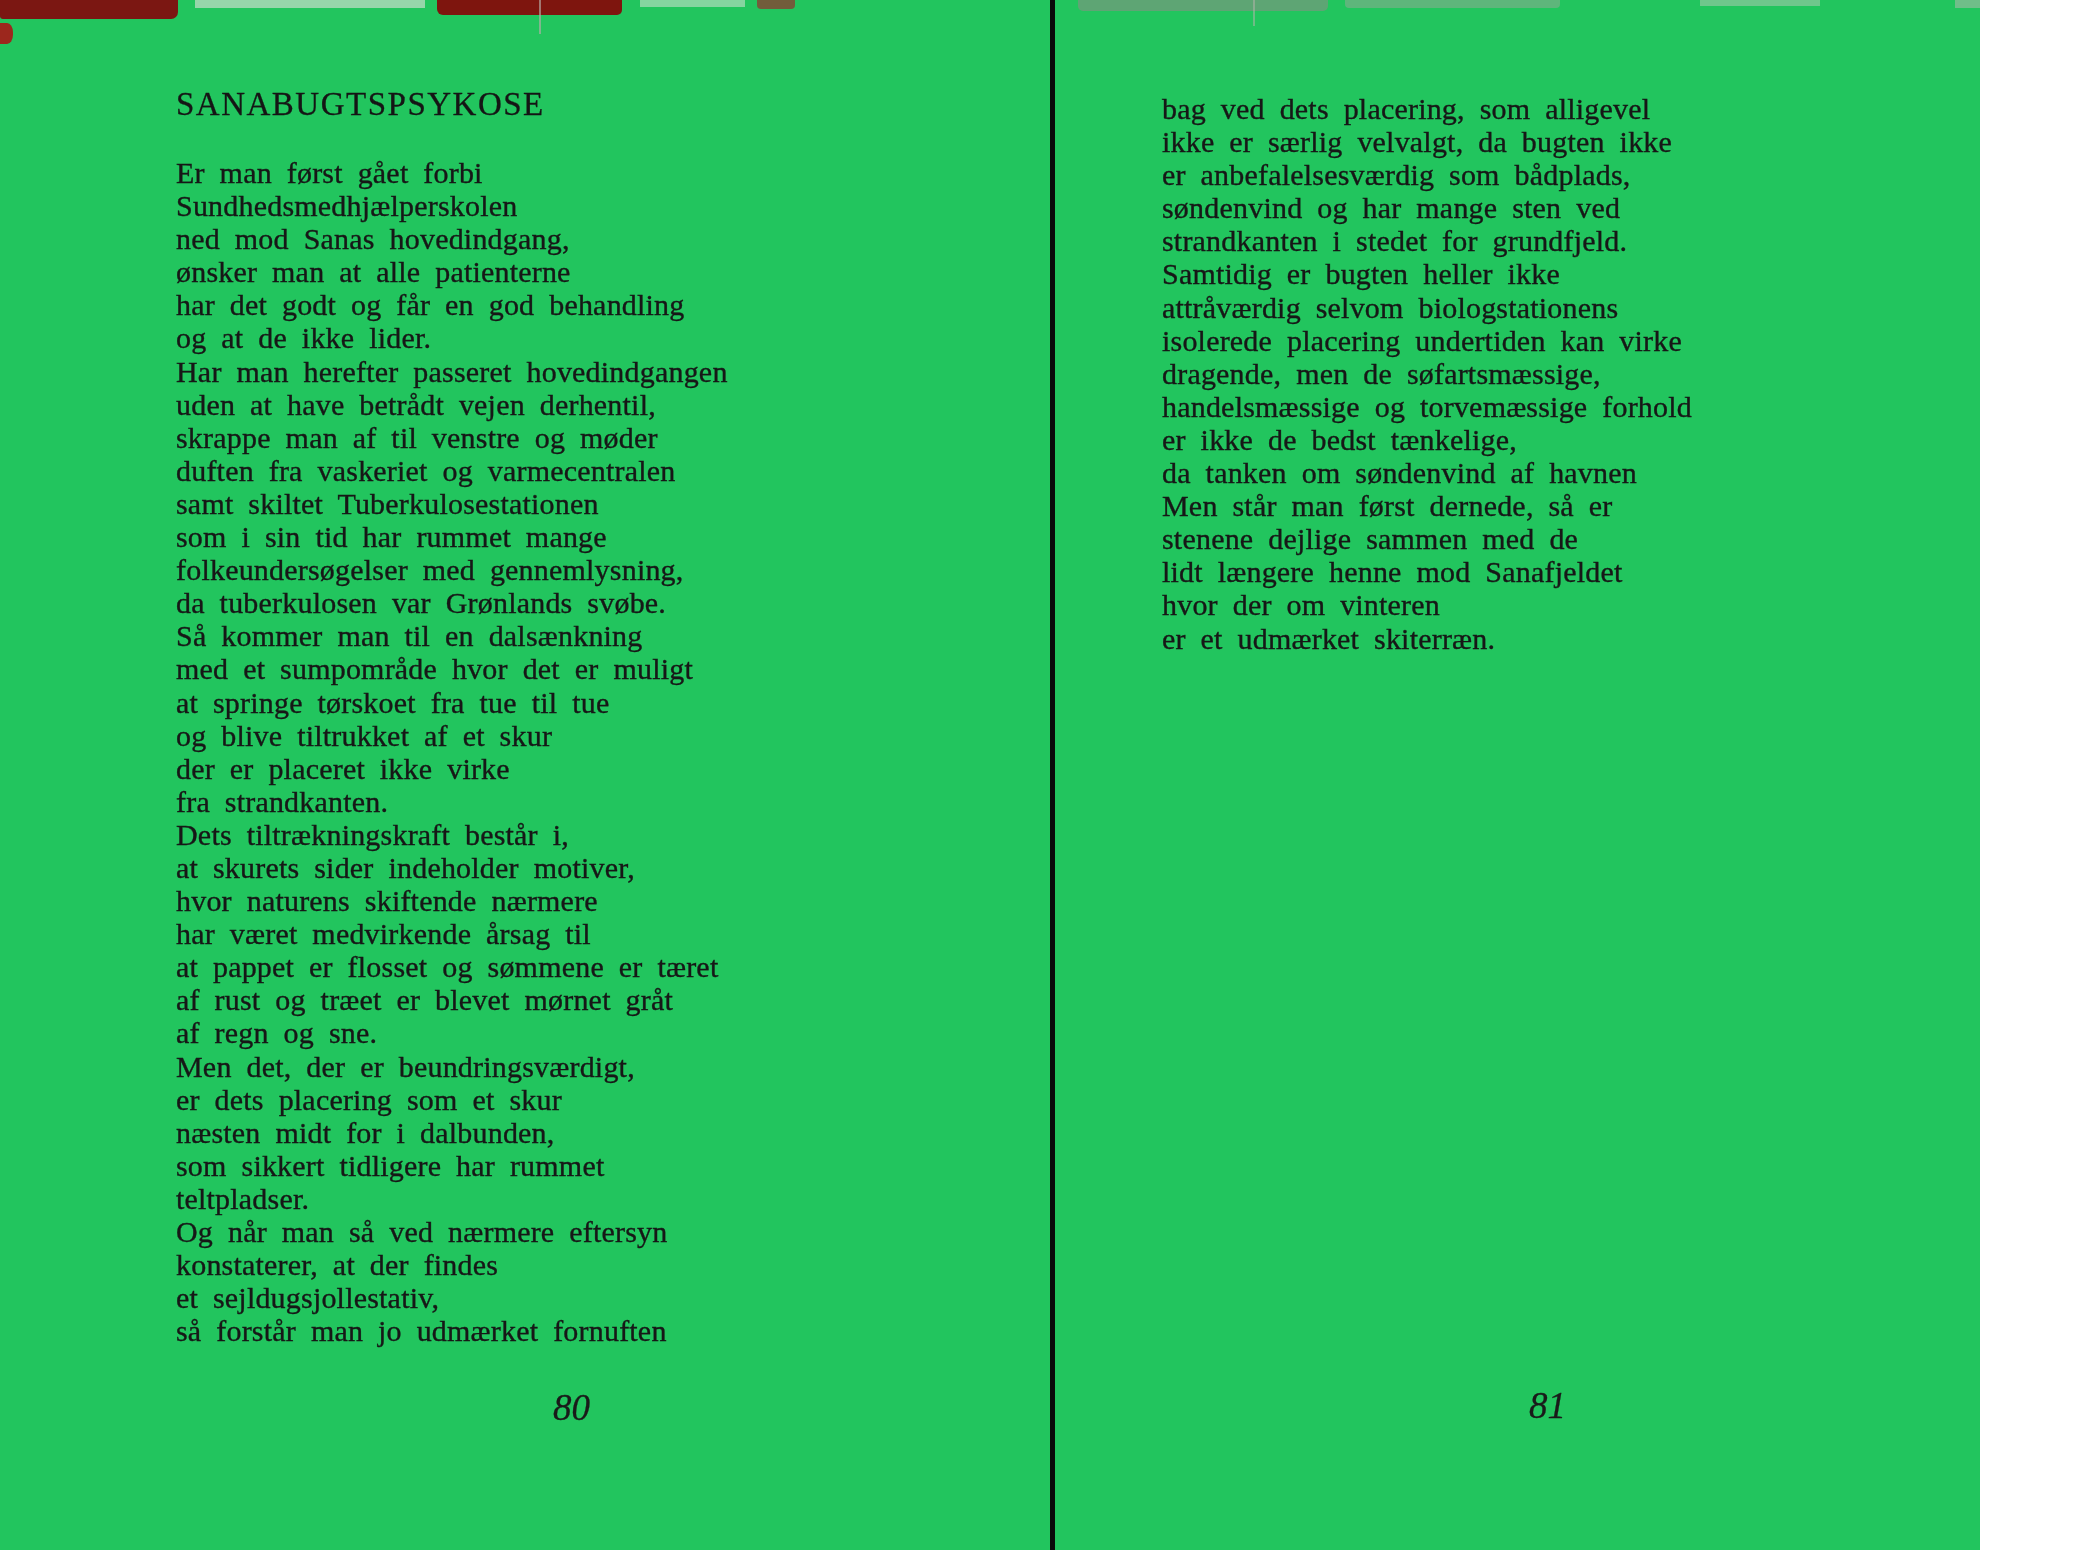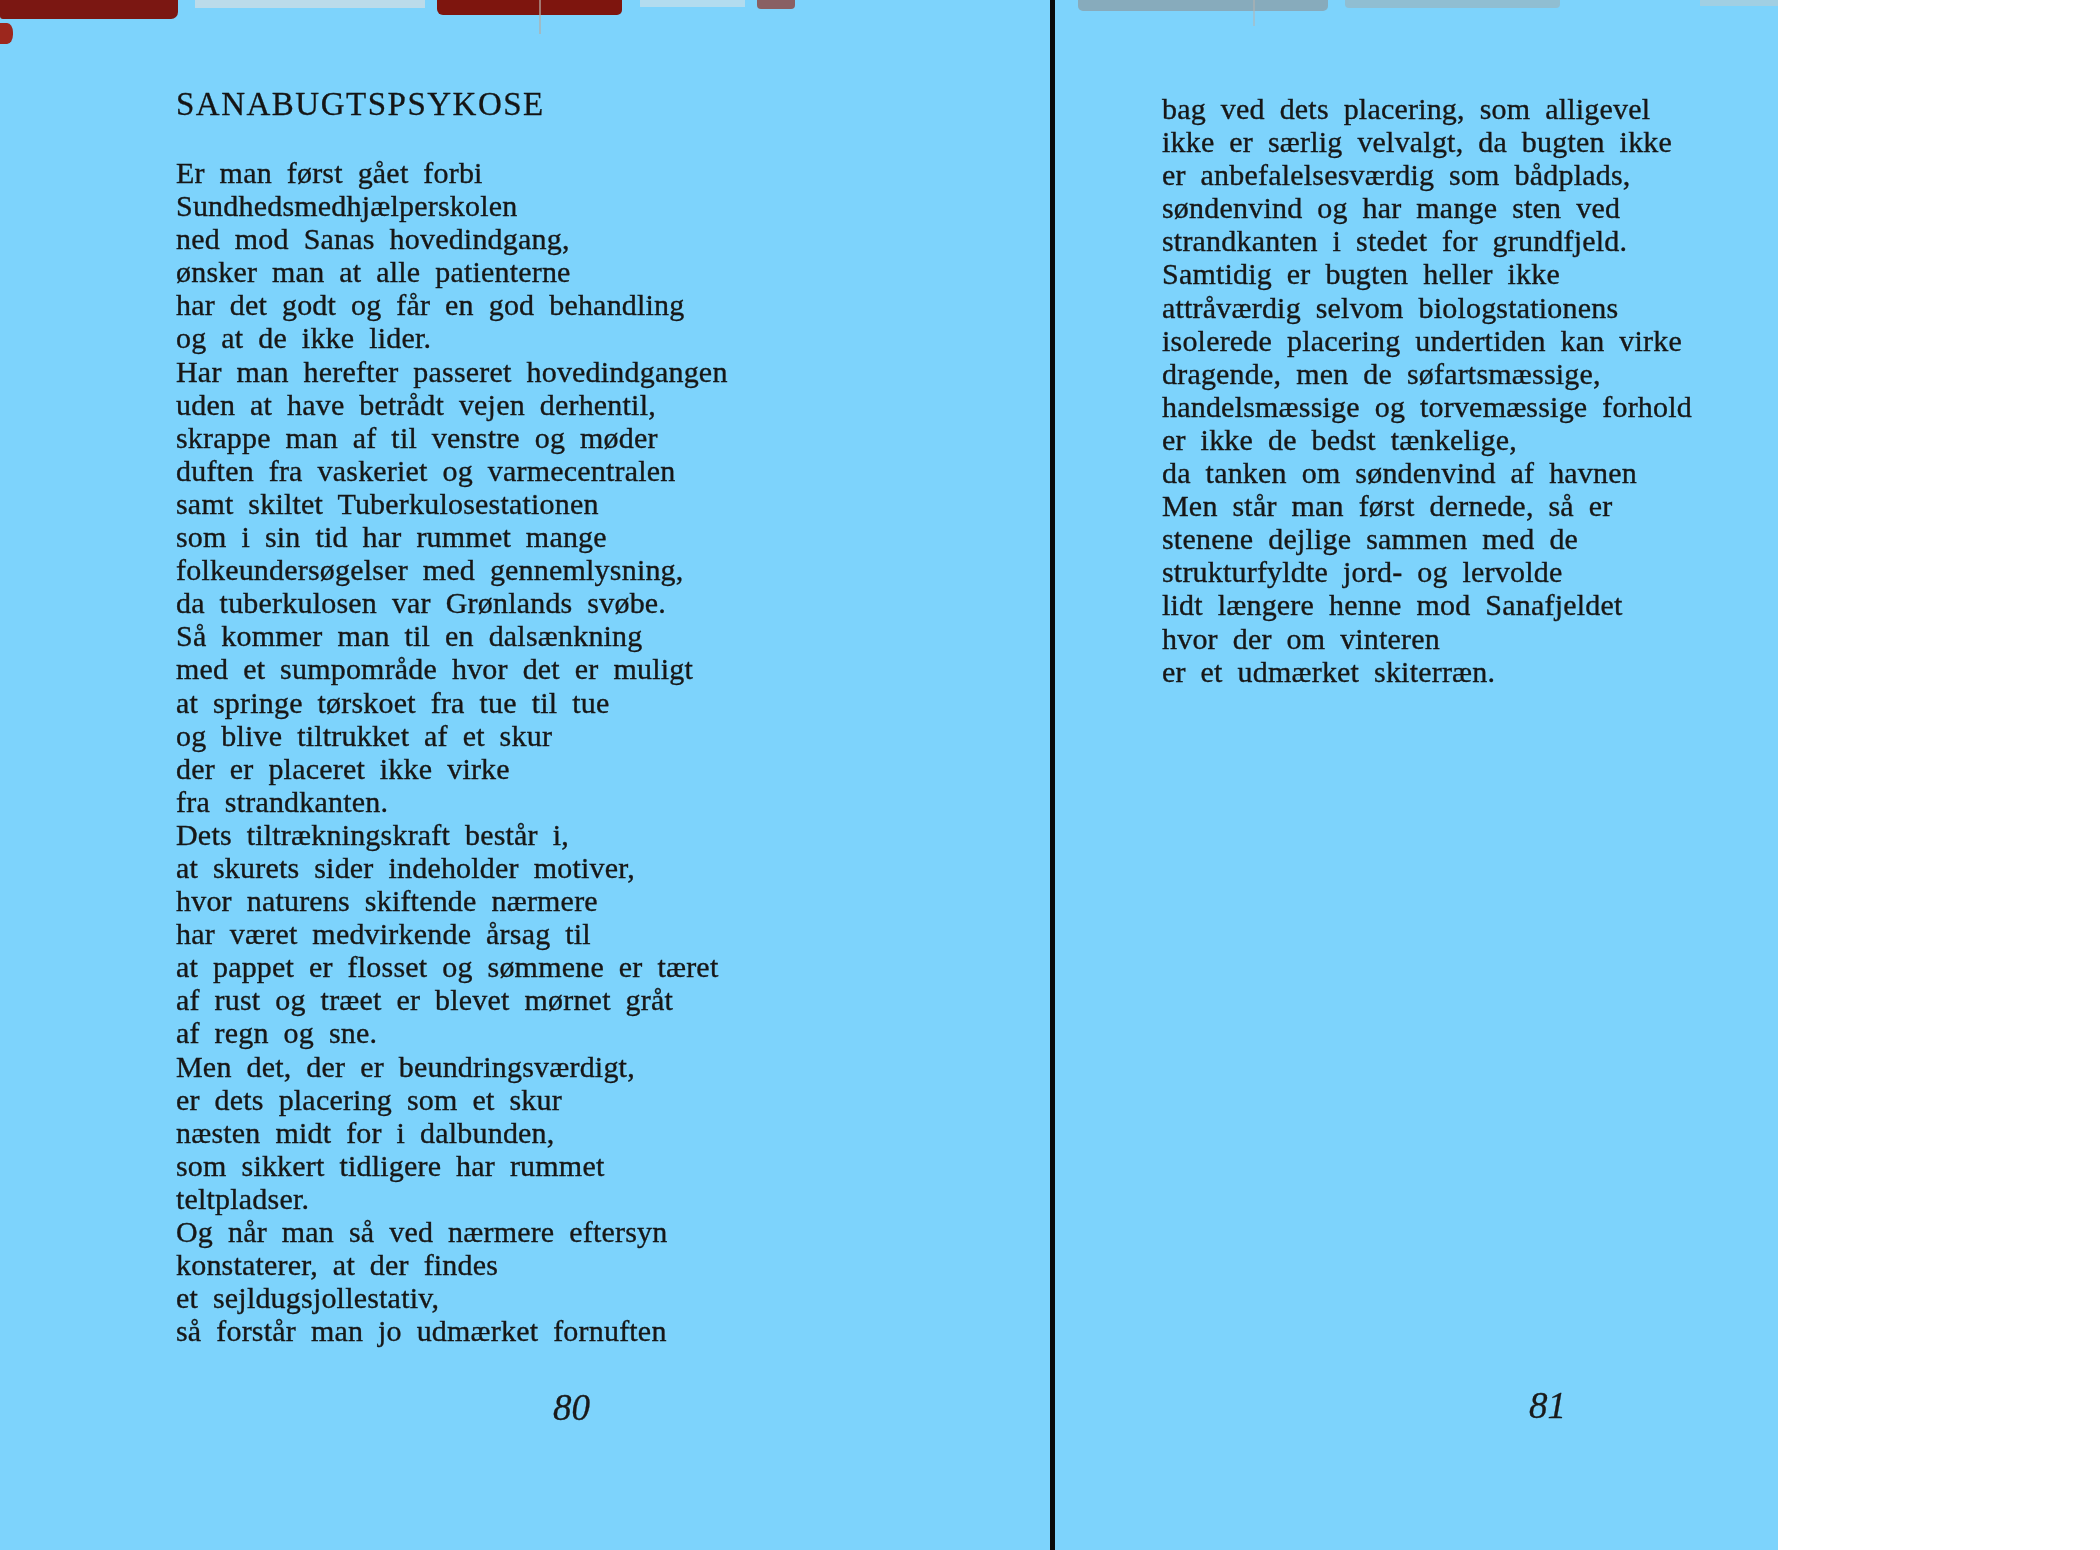--- a/index.html
+++ b/index.html
@@ -3,23 +3,23 @@
 <meta charset="utf-8">
 <style>
   * { margin: 0; padding: 0; box-sizing: border-box; }
   html, body { width: 2100px; height: 1550px; }
   body {
     font-family: "Liberation Serif", "DejaVu Serif", serif;
     background: #ffffff;
   }
   .page-spread {
     position: relative;
-    width: 1778px;
+    width: 1980px;
     height: 1550px;
-    background: #7dd3fc;
+    background: #22c55e;
     overflow: hidden;
     color: #161616;
     text-decoration: underline;
   }
   
   .binding-divider {
     position: absolute;
     left: 1050px;
     top: 0;
     width: 5px;
@@ -142,20 +142,19 @@
       <div>strandkanten i stedet for grundfjeld.</div>
       <div>Samtidig er bugten heller ikke</div>
       <div>attråværdig selvom biologstationens</div>
       <div>isolerede placering undertiden kan virke</div>
       <div>dragende, men de søfartsmæssige,</div>
       <div>handelsmæssige og torvemæssige forhold</div>
       <div>er ikke de bedst tænkelige,</div>
       <div>da tanken om søndenvind af havnen</div>
       <div>Men står man først dernede, så er</div>
       <div>stenene dejlige sammen med de</div>
-      <div>strukturfyldte jord- og lervolde</div>
       <div>lidt længere henne mod Sanafjeldet</div>
       <div>hvor der om vinteren</div>
       <div>er et udmærket skiterræn.</div>
     </div>
   <div class="page-number page-number-right">81</div>
 
 </div>
 
 </body></html>

